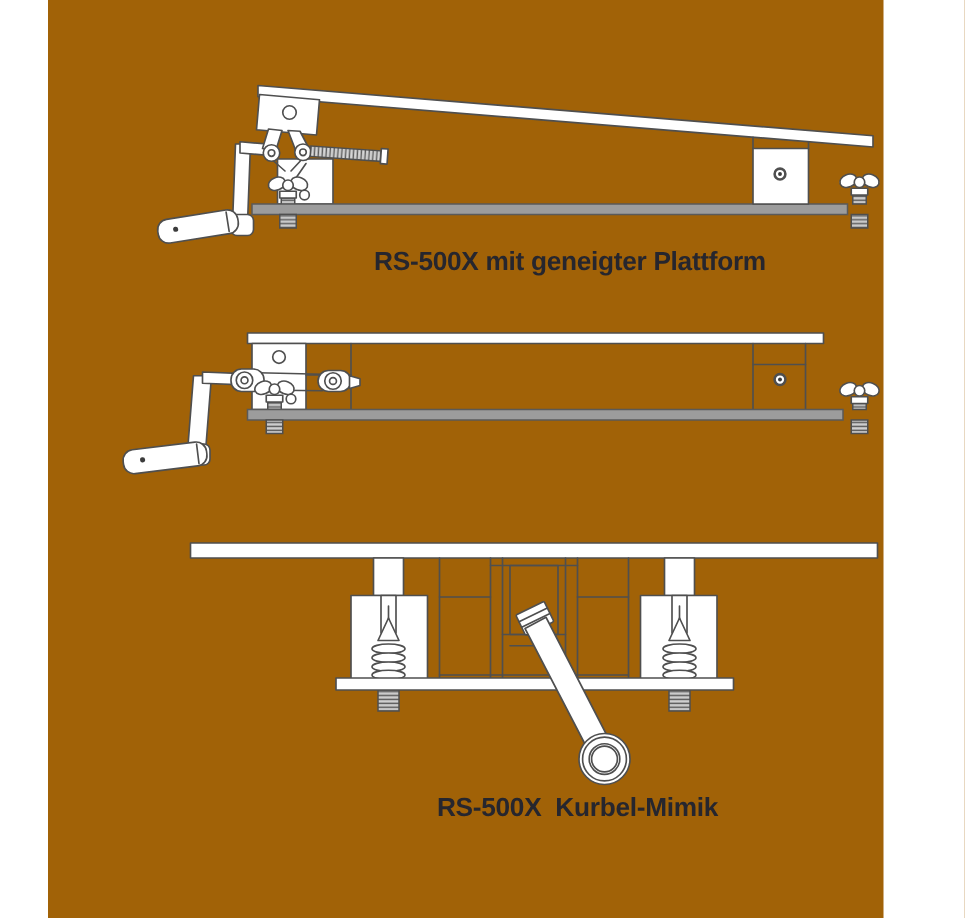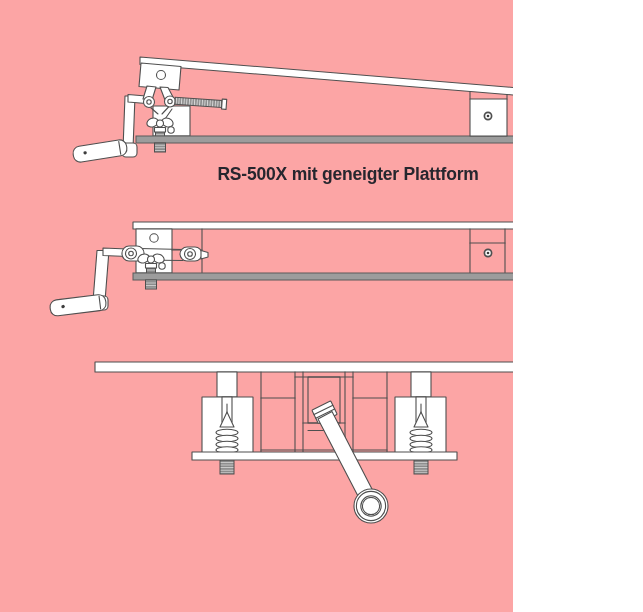--- a/index.html
+++ b/index.html
@@ -3,24 +3,25 @@
 <meta charset="utf-8">
 <style>
   :root{
     --line:#4f4f4f;
     --rail:#9c9c9c;
     --text:#26262e;
   }
   html,body{margin:0;padding:0;background:#fff;}
   main{
     position:relative;
-    width:513px;height:612px;
-    background:#fca5a5;
+    width:557px;height:612px;
+    background:#a16207;
     overflow:hidden;
     font-family:"Liberation Sans",sans-serif;
+    margin-left:32px;
   }
   svg{position:absolute;left:0;top:0;}
   .caption{
     position:absolute;
     transform:translateX(-50%);
     font:700 17.5px "Liberation Sans",sans-serif;
     color:var(--text);
     white-space:pre;
     letter-spacing:-0.2px;
   }
@@ -224,14 +225,15 @@
       <circle cx="371" cy="506" r="14.6" class="s"></circle>
       <circle cx="371" cy="506" r="10.2" class="w"></circle>
       <circle cx="371" cy="506" r="8.6" class="s"></circle>
     </g>
   </g>
 </svg>
 
 <div class="caption" style="left:348px;top:164px">RS-500X mit geneigter Plattform</div>
 
 
+<div class="caption" style="left:353px;top:528px">RS-500X  Kurbel-Mimik</div>
 
 </main>
 
 </body></html>

